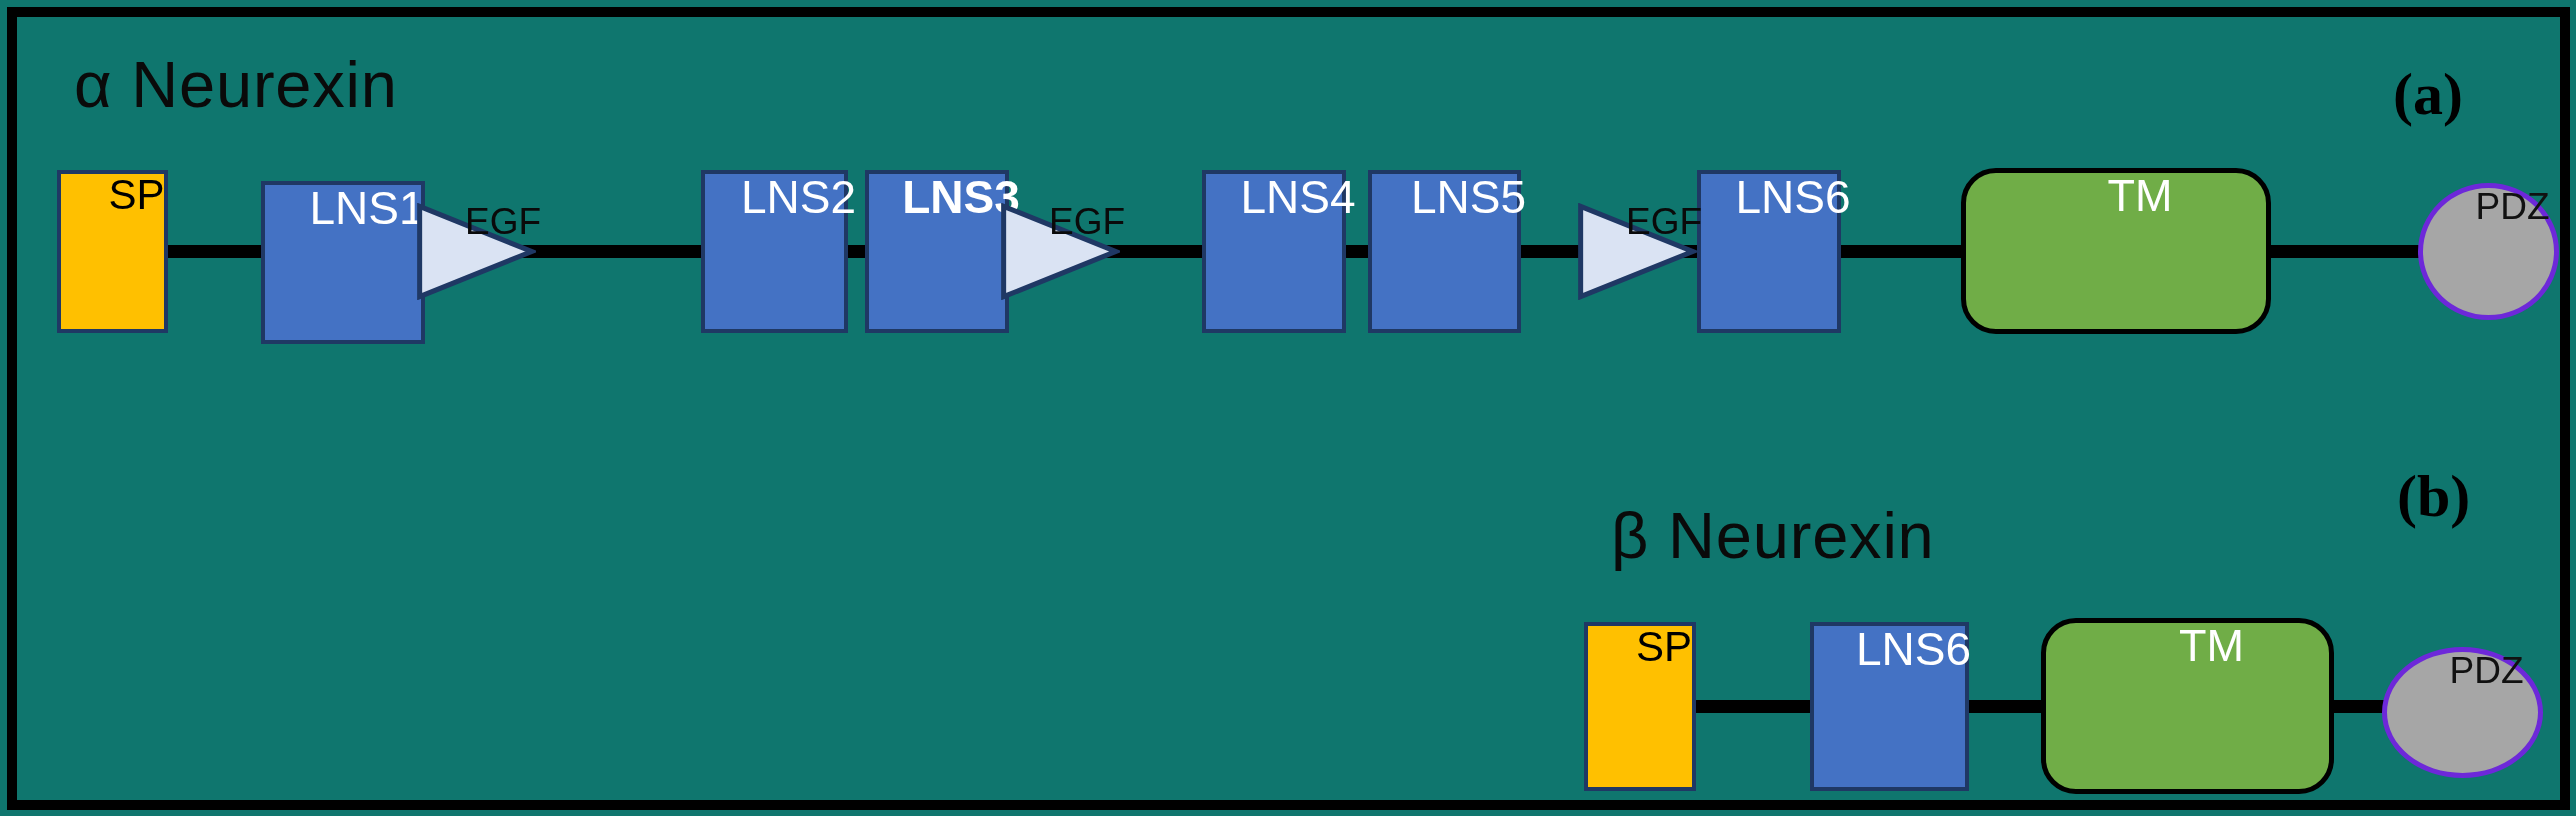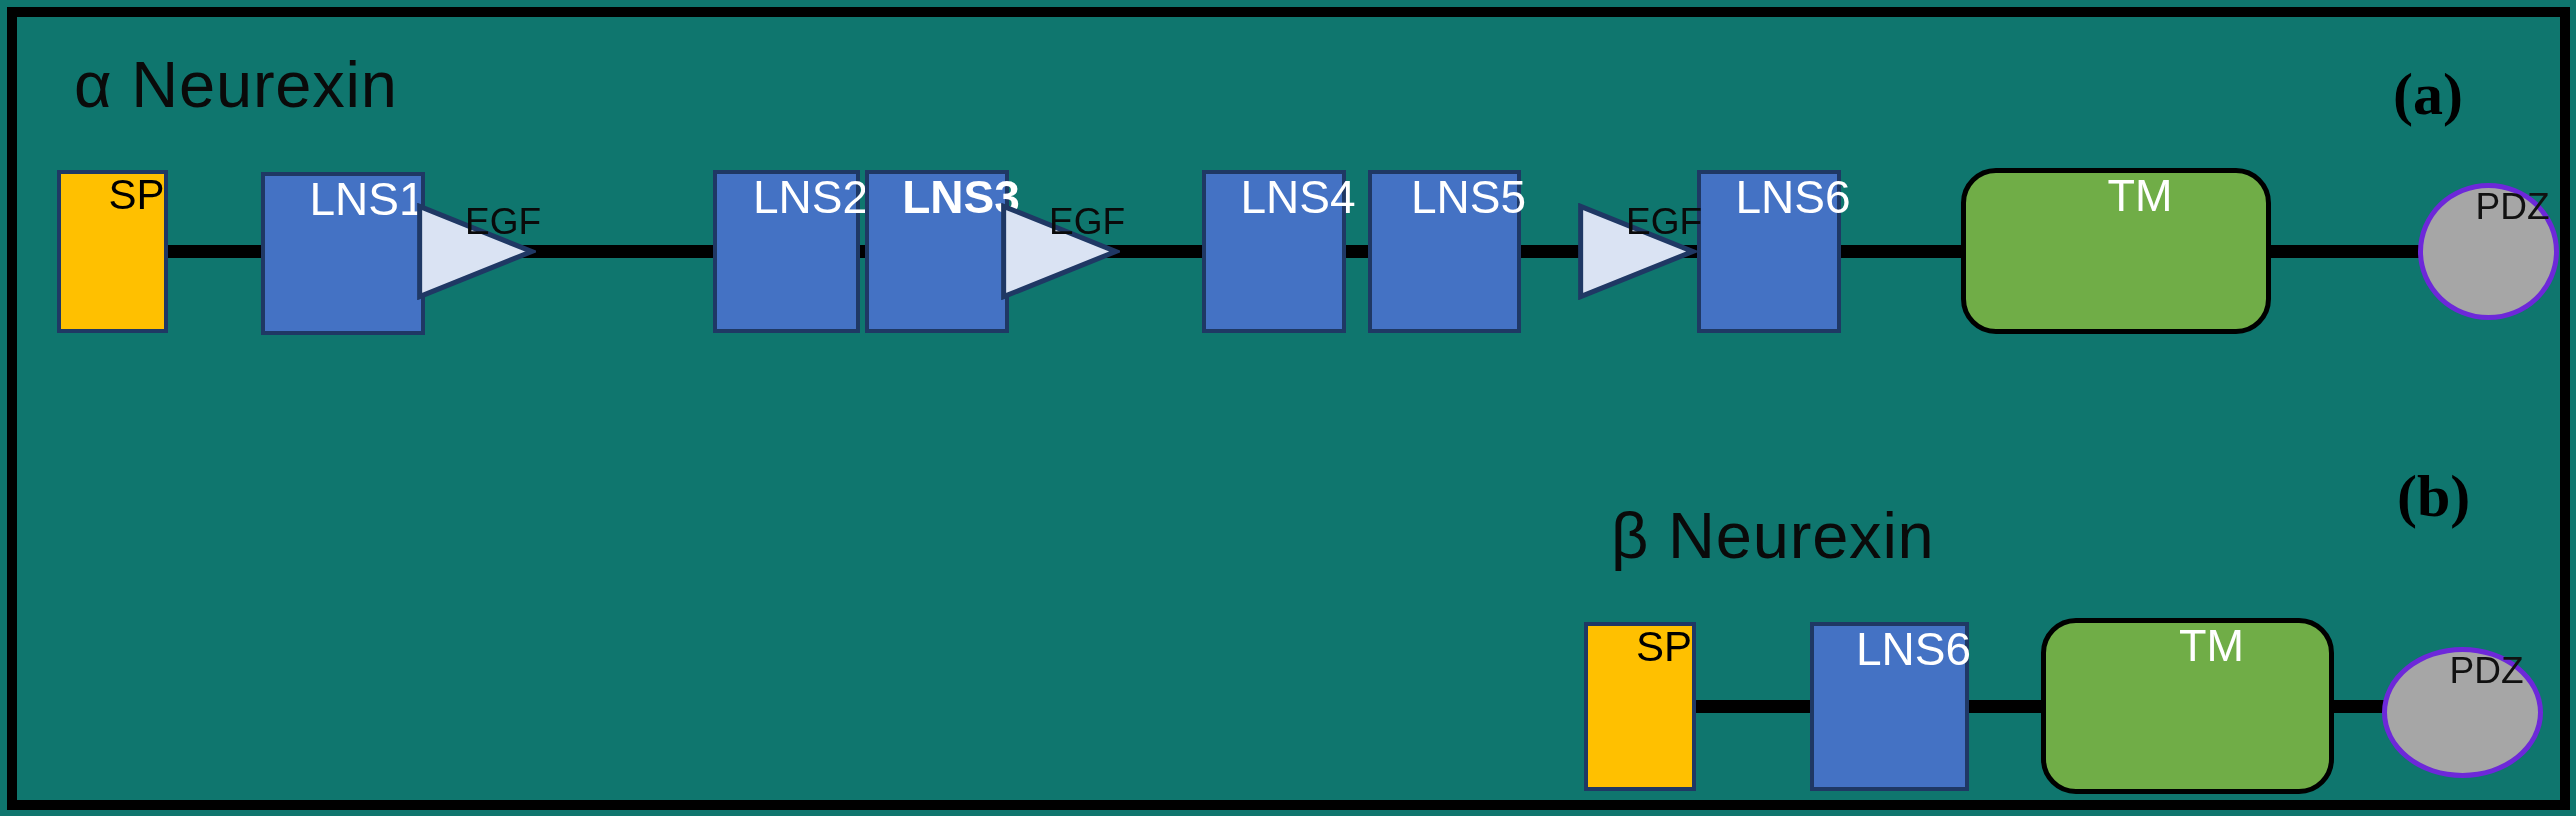--- a/index.html
+++ b/index.html
@@ -53,30 +53,30 @@
 
   <div class="panel-label panel-label-a">(a)</div>
 
   <div class="panel-label panel-label-b">(b)</div>
 
   <div id="shapes">
       <div class="connector" style="left: 117px; top: 245px; width: 2372px; height: 13.4px; background: rgb(0, 0, 0);"></div>
       <div class="domain shape-rect type-sp" style="left: 57px; top: 170px; width: 111px; height: 163px; background: rgb(255, 192, 0);">
         <span class="lbl">SP</span>
       </div>
-      <div class="domain shape-rect type-lns" style="left: 261px; top: 172px; width: 164px; height: 163px; background: rgb(68, 114, 196);">
+      <div class="domain shape-rect type-lns" style="left: 261px; top: 181px; width: 164px; height: 163px; background: rgb(68, 114, 196);">
         <span class="lbl">LNS1</span>
       </div>
       <div class="domain shape-triangle type-egf" style="left: 417px; top: 203px; width: 119px; height: 97px;">
         <svg width="119" height="97" viewBox="0 0 142 116">
           <polygon points="3,4 137,58 3,112" fill="#DAE3F3" stroke="#1F3864" stroke-width="6"></polygon>
         </svg>
         <span class="lbl">EGF</span>
       </div>
-      <div class="domain shape-rect type-lns" style="left: 701px; top: 170px; width: 147px; height: 163px; background: rgb(68, 114, 196); margin-left: 12px;">
+      <div class="domain shape-rect type-lns" style="left: 701px; top: 170px; width: 147px; height: 163px; background: rgb(68, 114, 196);">
         <span class="lbl">LNS2</span>
       </div>
       <div class="domain shape-rect type-lns" style="left: 865px; top: 170px; width: 144px; height: 163px; background: rgb(68, 114, 196); font-weight: bold;">
         <span class="lbl">LNS3</span>
       </div>
       <div class="domain shape-triangle type-egf" style="left: 1001px; top: 203px; width: 119px; height: 97px;">
         <svg width="119" height="97" viewBox="0 0 142 116">
           <polygon points="3,4 137,58 3,112" fill="#DAE3F3" stroke="#1F3864" stroke-width="6"></polygon>
         </svg>
         <span class="lbl">EGF</span>

